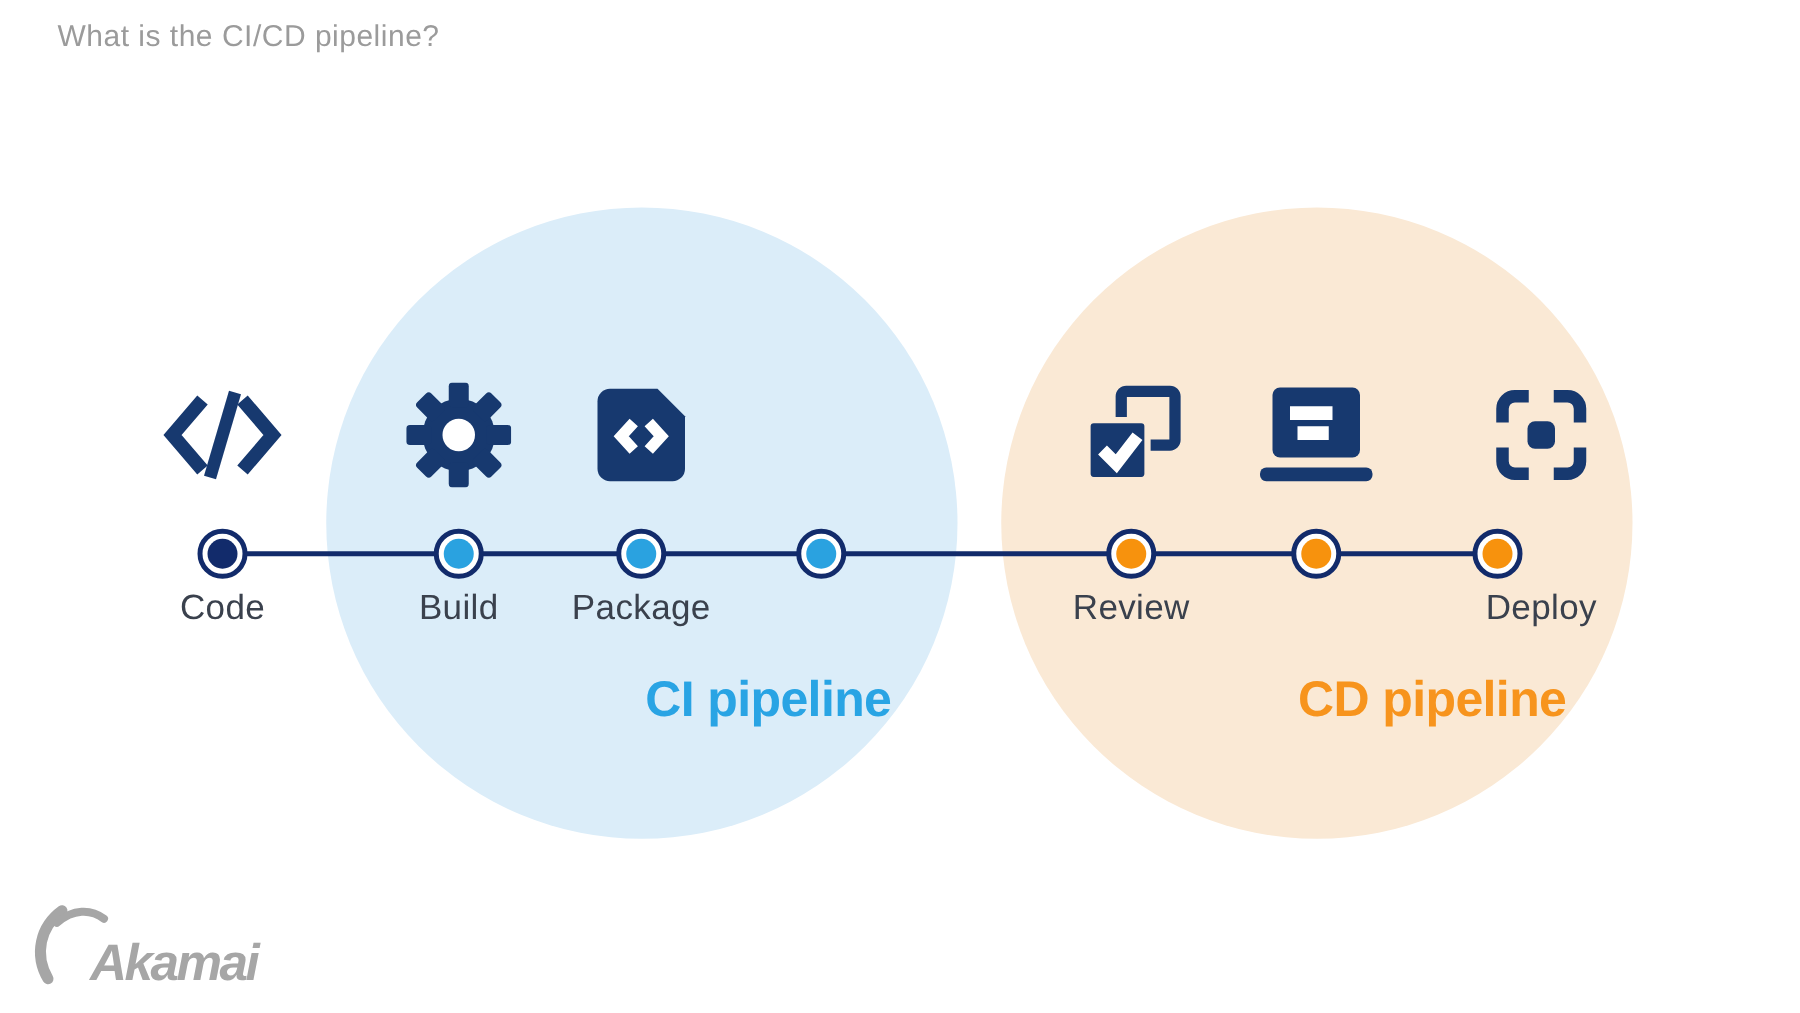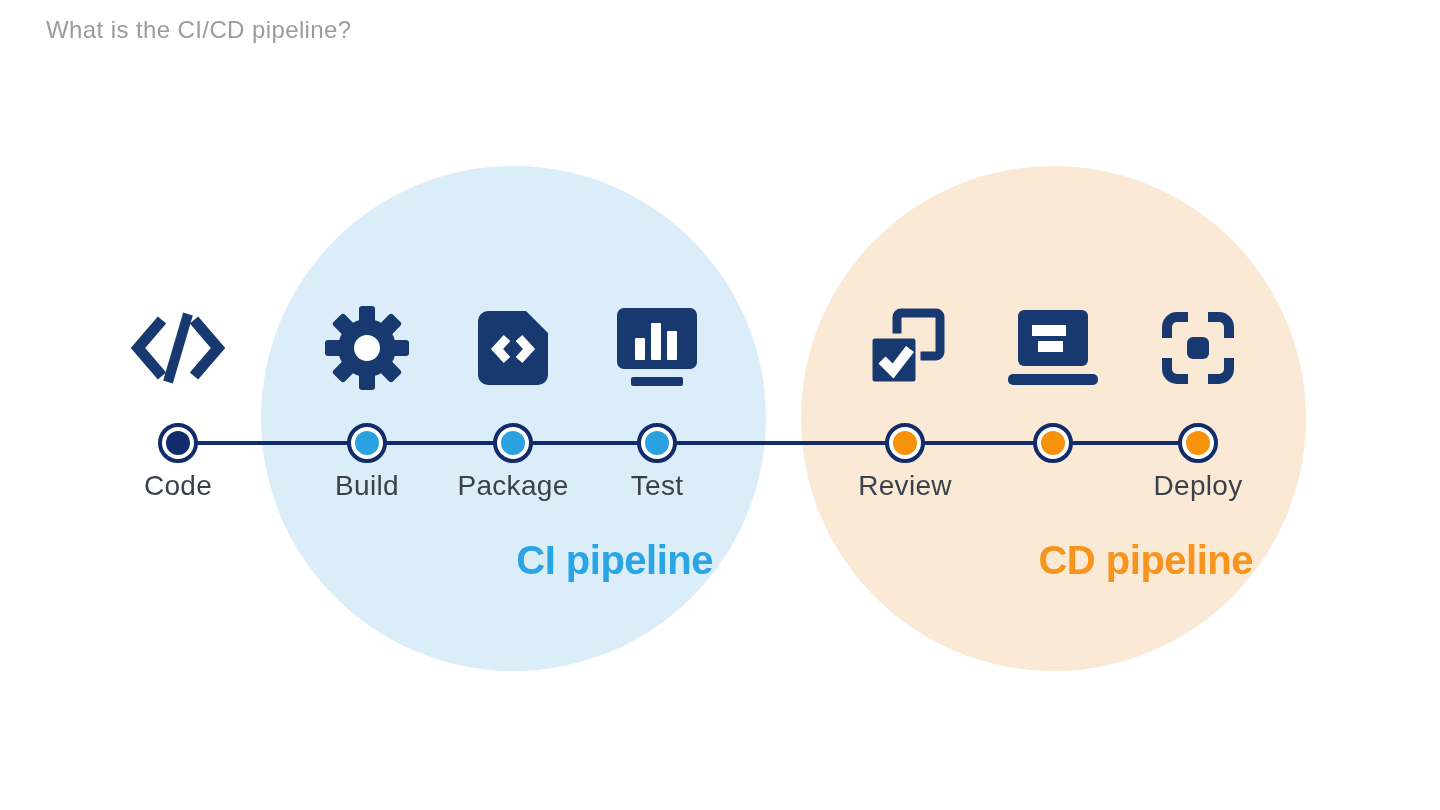--- a/index.html
+++ b/index.html
@@ -120,32 +120,20 @@
           <rect x="34" y="0" width="16" height="20" rx="3" transform="rotate(225 42 42)"></rect>
           <rect x="34" y="0" width="16" height="20" rx="3" transform="rotate(270 42 42)"></rect>
           <rect x="34" y="0" width="16" height="20" rx="3" transform="rotate(315 42 42)"></rect>
         </g>
         <circle class="white-fill" cx="42" cy="42" r="13"></circle>
       </svg>
     </div>
     <div class="stage-label">Build</div>
   </div>
 
-  <div class="stage" style="left:582px;">
-    <div class="icon-box">
-      <svg width="86" height="84" viewBox="0 0 86 84">
-        <rect class="ink" x="3" y="2" width="80" height="61" rx="7"></rect>
-        <rect class="white-fill" x="21" y="32" width="10" height="22" rx="1"></rect>
-        <rect class="white-fill" x="37" y="17" width="10" height="37" rx="1"></rect>
-        <rect class="white-fill" x="53" y="25" width="10" height="29" rx="1"></rect>
-        <rect class="ink" x="17" y="71" width="52" height="9" rx="2"></rect>
-      </svg>
-    </div>
-    <div class="stage-label">Test</div>
-  </div>
 
   <div class="stage" style="left:830px;text-decoration:underline;">
     <div class="icon-box">
       <svg width="80" height="80" viewBox="0 0 80 80">
         <rect class="ink-stroke" stroke-width="9" x="32" y="5" width="43" height="43" rx="4"></rect>
         <rect class="ink peach-stroke" stroke-width="5" x="5" y="28" width="48" height="48" rx="5"></rect>
         <polyline class="white-stroke" stroke-width="10" points="17,52 28,63 45,41"></polyline>
       </svg>
     </div>
     <div class="stage-label">Review</div>
@@ -155,21 +143,21 @@
     <div class="icon-box">
       <svg width="96" height="80" viewBox="0 0 96 80">
         <rect class="ink" x="13" y="2" width="70" height="56" rx="6"></rect>
         <rect class="white-fill" x="27" y="17" width="34" height="11"></rect>
         <rect class="white-fill" x="33" y="33" width="25" height="11"></rect>
         <rect class="ink" x="3" y="66" width="90" height="11" rx="5"></rect>
       </svg>
     </div>
   </div>
 
-  <div class="stage" style="left:1123px;">
+  <div class="stage" style="left:1158px;">
     <div class="icon-box">
       <svg width="76" height="76" viewBox="0 0 76 76">
         <path class="ink-stroke" stroke-width="10" d="M7 28 V17 A10 10 0 0 1 17 7 H28"></path>
         <path class="ink-stroke" stroke-width="10" d="M48 7 H59 A10 10 0 0 1 69 17 V28"></path>
         <path class="ink-stroke" stroke-width="10" d="M69 48 V59 A10 10 0 0 1 59 69 H48"></path>
         <path class="ink-stroke" stroke-width="10" d="M28 69 H17 A10 10 0 0 1 7 59 V48"></path>
         <rect class="ink" x="27" y="27" width="22" height="22" rx="6"></rect>
       </svg>
     </div>
     <div class="stage-label">Deploy</div>
@@ -193,14 +181,23 @@
   <div class="dot dot-orange" style="left:1033px;">
       <div class="dot-fill"></div>
     </div>
   <div class="dot dot-orange" style="left:1178px;">
       <div class="dot-fill"></div>
     </div>
 
   <div class="group-label group-ci">CI pipeline</div>
   <div class="group-label group-cd">CD pipeline</div>
 
+  <div class="logo">
+    <span>
+      <svg width="64" height="70" viewBox="0 0 80 86">
+        <path d="M32 10 C10 26 4 54 18 78" fill="none" stroke="var(--logo_gray)" stroke-width="11" stroke-linecap="round"></path>
+        <path d="M27 22 C43 8 61 8 74 18" fill="none" stroke="var(--logo_gray)" stroke-width="8" stroke-linecap="round"></path>
+      </svg>
+    </span>
+    <span class="logo-text">Akamai</span>
+  </div>
 
 </div>
 
 </body></html>

